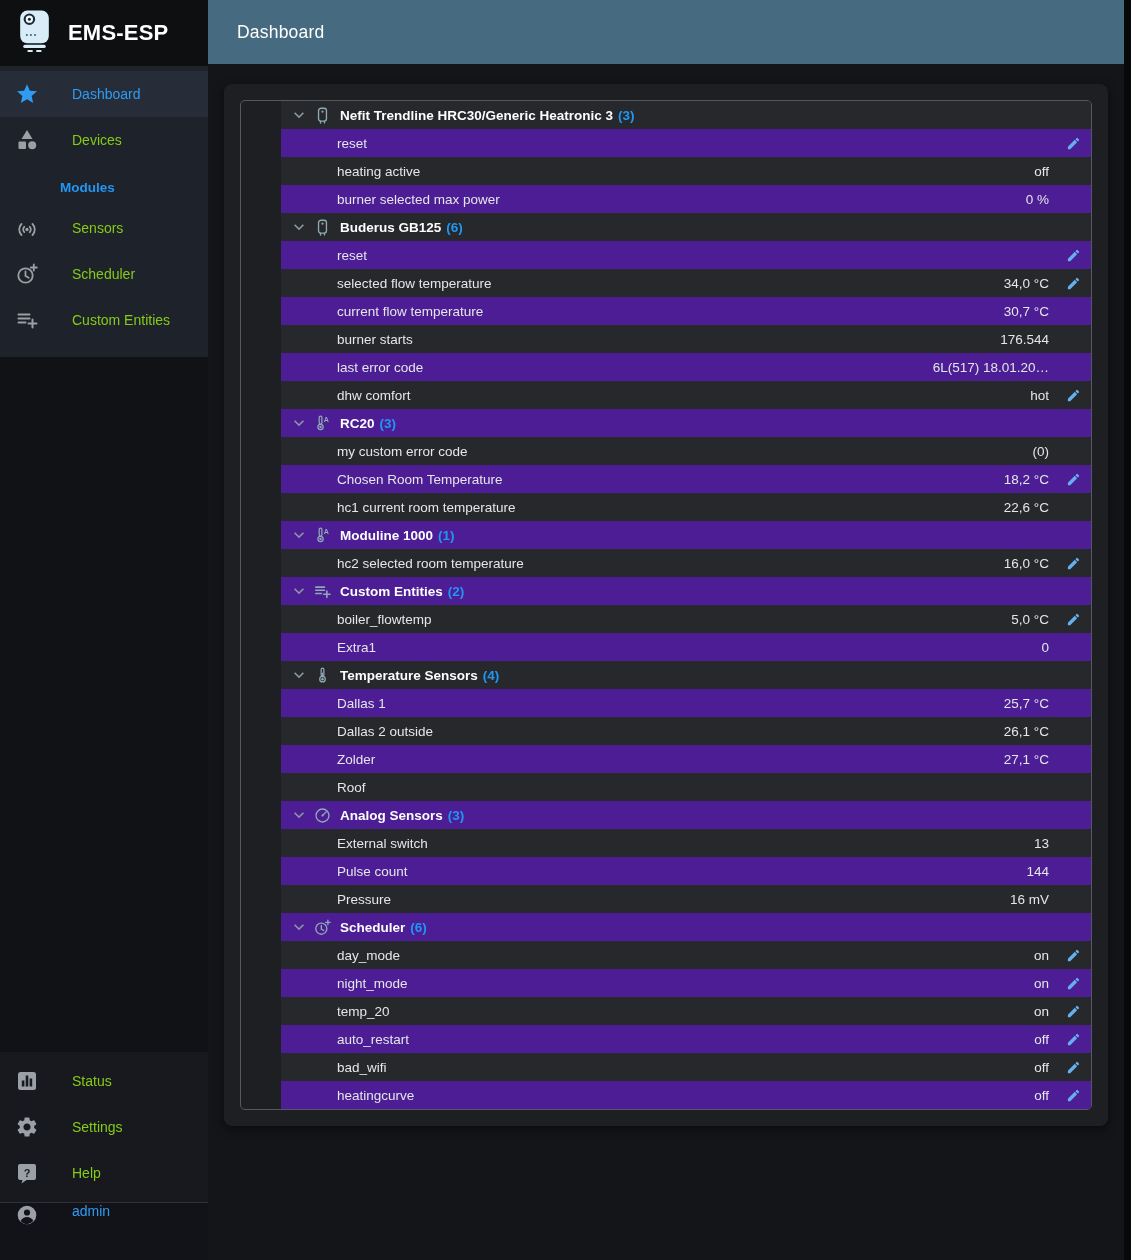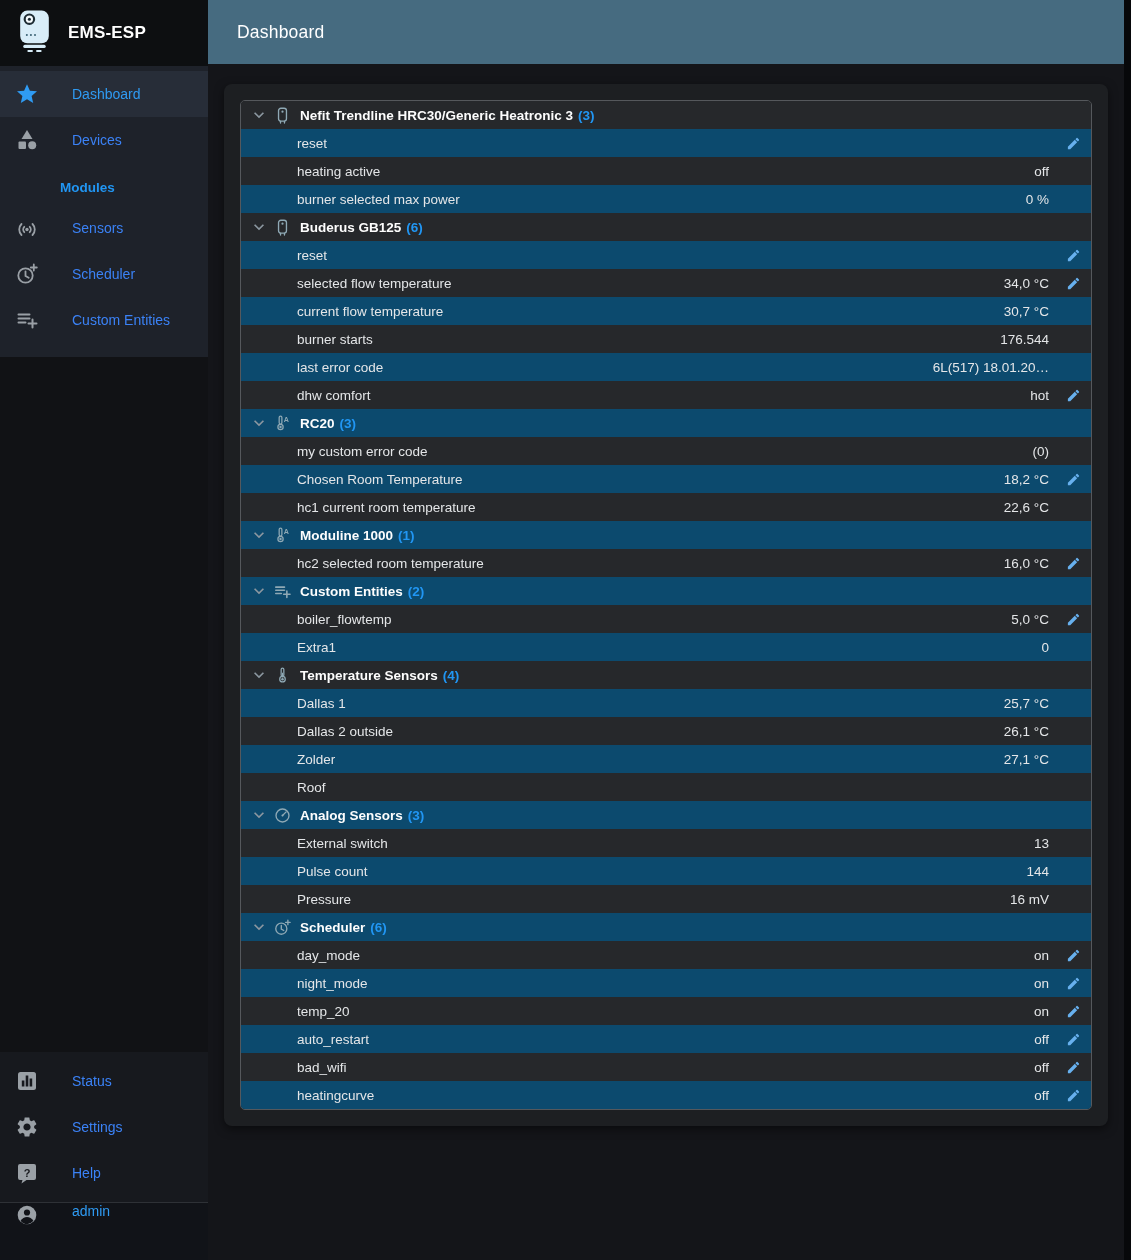--- a/index.html
+++ b/index.html
@@ -5,26 +5,26 @@
   * { margin:0; padding:0; box-sizing:border-box; }
   html,body { width:1131px; height:1260px; overflow:hidden; background:#000;
     font-family:"Liberation Sans", sans-serif; }
   .app { display:flex; width:100%; height:100%; }
 
   
   .sidebar { width:208px; min-width:208px; height:100%; background:#0e1013;
     display:flex; flex-direction:column; }
   .side-logo { height:66px; min-height:66px; display:flex; align-items:center;
     padding-left:16px; gap:15px; background:#0d0f11; }
-  .side-logo .app-title { color:#fff; font-size:17px; font-weight:700; letter-spacing:.2px;text-align:center; }
+  .side-logo .app-title { color:#fff; font-size:22px; font-weight:700; letter-spacing:.2px;text-align:center; }
   .menu-top { background:#1e222a; padding:5px 0 14px; }
   .menu-bottom { background:#17191e; padding:6px 0 6px;text-align:right; }
   .nav-item { height:46px; display:flex; align-items:center; padding-left:15px; cursor:pointer; }
   .nav-item .icon { width:24px; height:24px; display:flex; align-items:center; justify-content:center; }
-  .nav-item .lbl { margin-left:33px; font-size:14px; color:#3b82f6; }
+  .nav-item .lbl { margin-left:33px; font-size:14px; color:#84cc16; }
   .nav-item.selected { background:#272d38; }
   .nav-item.selected .lbl { color:#2f9bf3; }
   .subheader { height:42px; display:flex; align-items:flex-end; padding:0 0 10px 16px;
     color:#2196f3; font-weight:700; font-size:13.5px;margin-left:44px; }
   .spacer { flex:1; background:#111215; }
   .sidebar-divider { height:1px; background:#2e3136; }
   .admin-row { height:57px; background:#111318; display:flex; align-items:flex-start;
     padding-left:15px; cursor:pointer; }
   .admin-row .lbl { margin-left:33px; font-size:14px; color:#2f9bf3; }
 
@@ -40,25 +40,25 @@
   .notice { height:40px; background:#000; border-radius:4px; display:flex;
     align-items:center; padding:0 8px 0 16px; margin-bottom:13px; }
   .notice-text { color:#ff9800; font-size:13.5px; font-weight:600; flex:1; }
   .btn-group { display:flex; border:1px solid #3d4856; border-radius:7px; overflow:hidden; }
   .tbtn { width:30px; height:30px; display:flex; align-items:center; justify-content:center;
     background:#0d0f11; border:none; cursor:pointer; padding:0; }
   .tbtn.active { background:#2a3442; }
   .tbtn + .tbtn { border-left:1px solid #3d4856; }
 
   
-  .etable { border:1px solid #55585c; border-radius:5px; overflow:hidden; }
+  .etable { border:1px solid #55585c; border-radius:5px; overflow:hidden;padding-left:40px; }
   .trow { height:28px; display:flex; align-items:center; padding-right:10px;
     font-size:13.5px; color:#e4e6e8; }
   .trow.light { background:#26282b; }
-  .trow.dark  { background:#0c4a6e; }
+  .trow.dark  { background:#4c1d95; }
   .group-head { cursor:pointer; }
   .chev { width:20px; height:20px; margin-left:8px; display:flex; align-items:center; }
   .g-icon { width:20px; height:20px; margin:0 8px 0 3px; display:flex;
     align-items:center; justify-content:center; }
   .g-label { font-weight:700; color:#fdfdfd; }
   .g-count { color:#2196f3; font-weight:700; margin-left:5px; }
   .e-label { margin-left:56px; }
   .value { margin-left:auto; }
   .pcell { width:26px; min-width:26px; height:100%; margin-left:6px; display:flex;
     align-items:center; justify-content:flex-end; }

